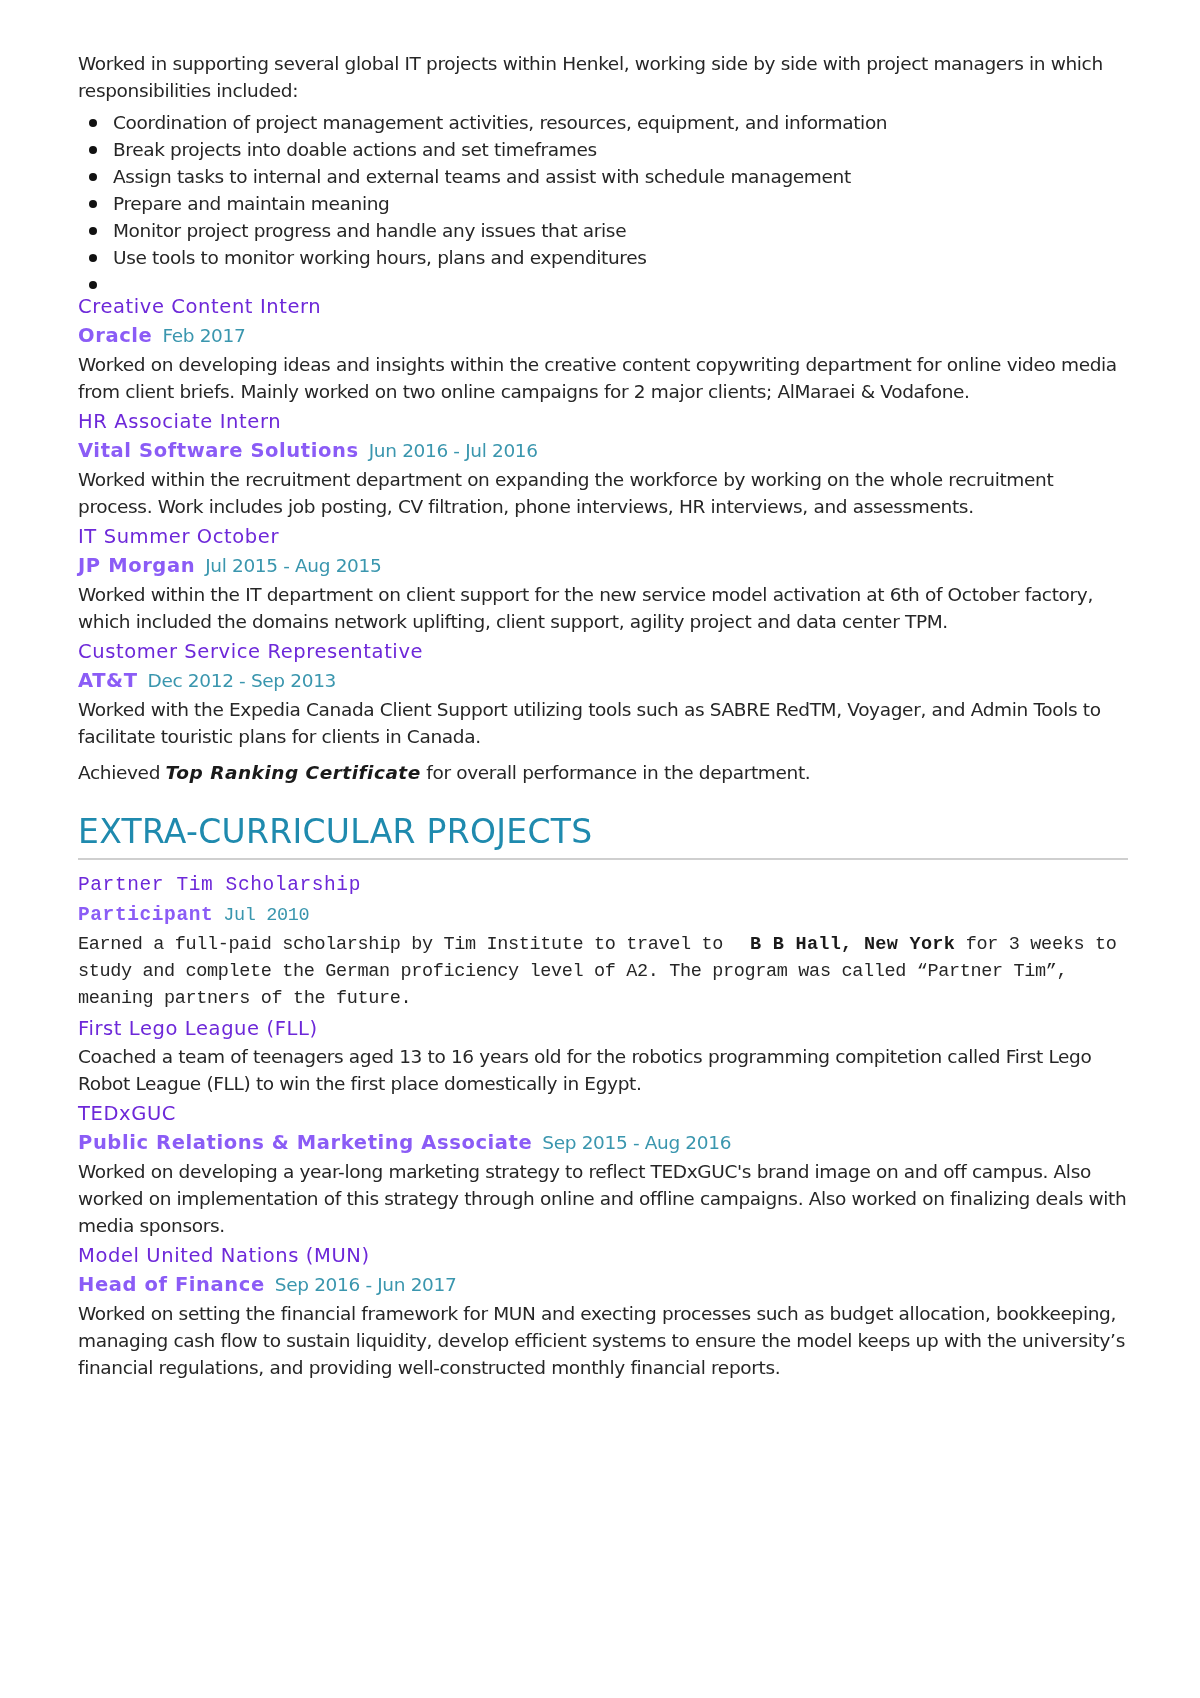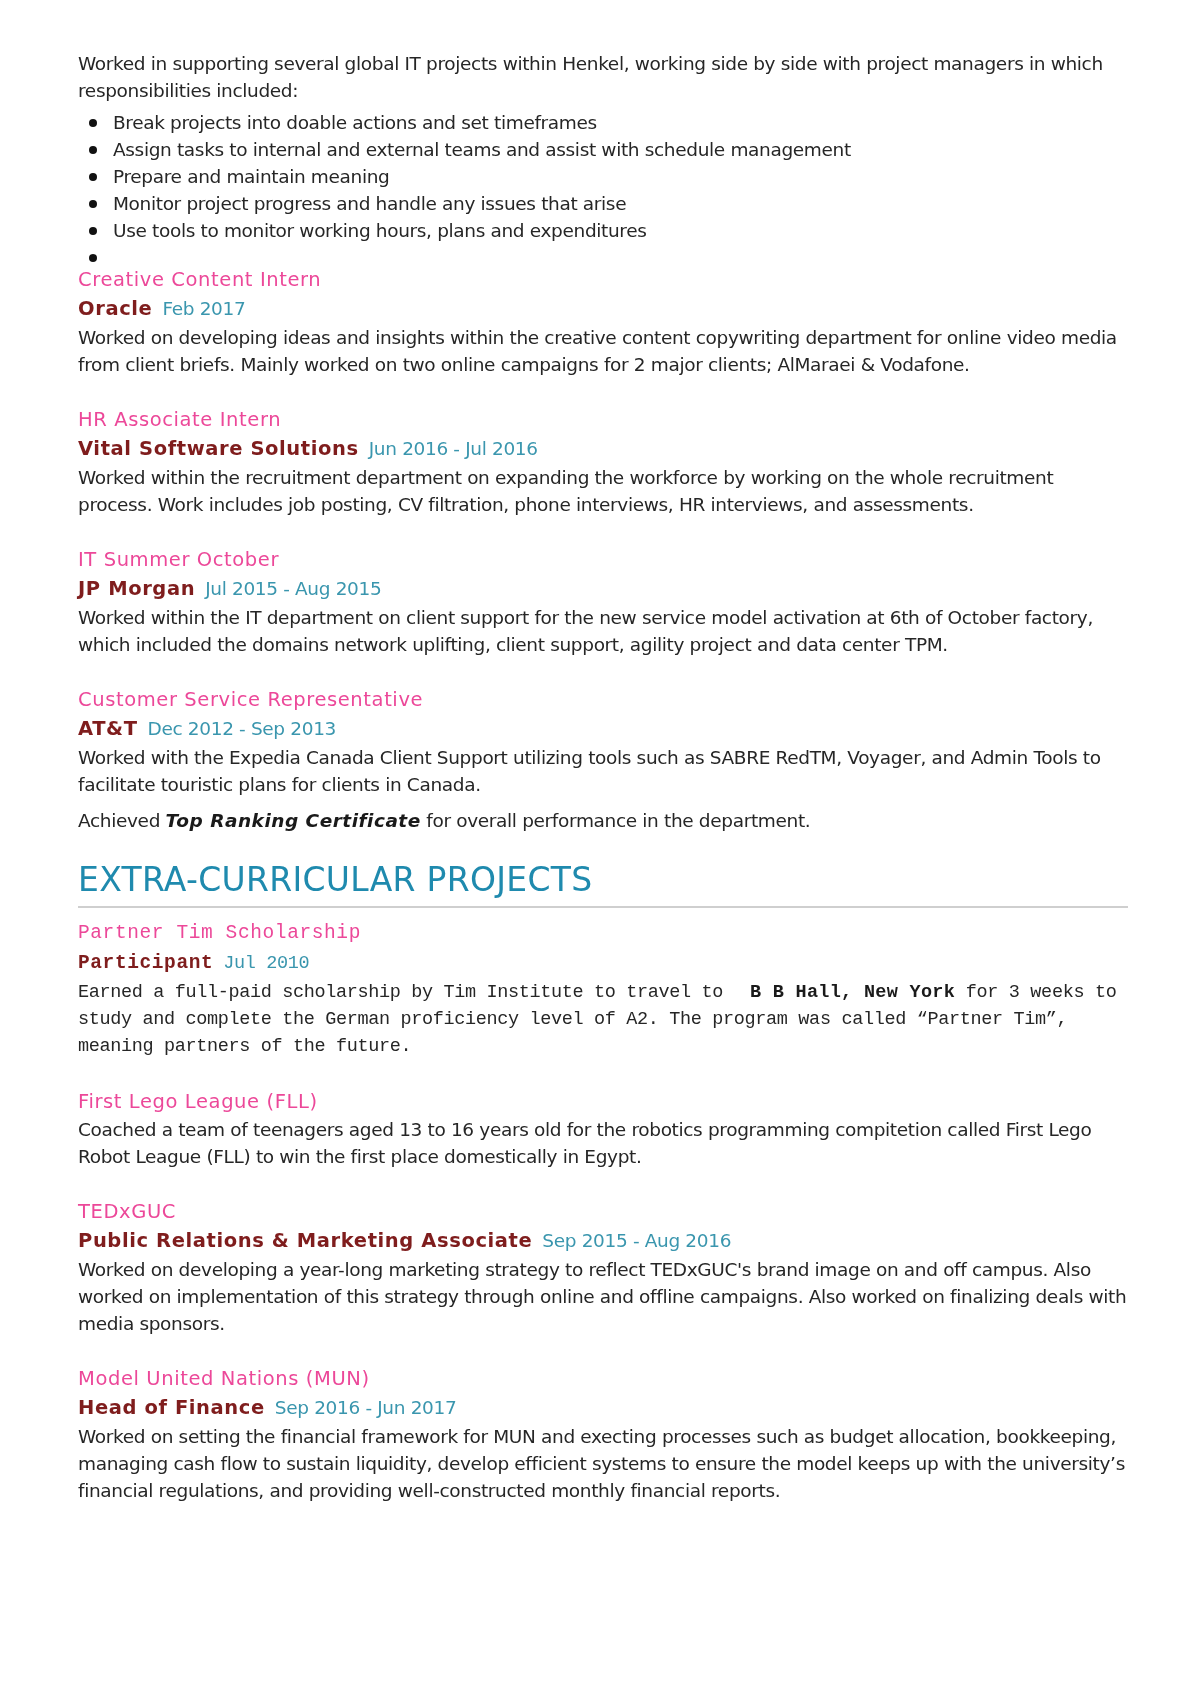--- a/index.html
+++ b/index.html
@@ -5,42 +5,43 @@
   html, body { margin: 0; padding: 0; background: #ffffff; }
   body {
     width: 1200px; height: 1698px; position: relative; overflow: hidden;
     font-family: "DejaVu Sans", sans-serif; color: #222222;
   }
   .page { position: absolute; left: 78px; top: 50px; width: 1050px; }
   .p { font-size: 18.5px; line-height: 27px; margin: 0; letter-spacing: -0.35px; color: #262626; }
   .bullets { list-style: none; margin: 5px 0 0 0; padding: 0; }
   .bullets li { position: relative; padding-left: 35px; font-size: 18.5px; line-height: 27px; letter-spacing: -0.35px; color: #262626; }
   .bullets li .dot { position: absolute; left: 11px; top: 10px; width: 8px; height: 8px; border-radius: 50%; background: #111; }
-  .entry { margin-top: 27px; }
+  .entry { margin-top: 2px; }
   .entry.first { margin-top: 21px; }
-  .title { font-size: 19.5px; line-height: 29px; font-weight: 500; letter-spacing: 0.6px; color: #ec4899; margin: 0; }
+  .title { font-size: 19.5px; line-height: 29px; font-weight: 500; letter-spacing: 0.6px; color: #6d28d9; margin: 0; }
   .sub { font-size: 19.5px; line-height: 30px; margin: 0; }
-  .sub .org { font-weight: bold; letter-spacing: 0.6px; color: #7f1d1d; }
+  .sub .org { font-weight: bold; letter-spacing: 0.6px; color: #8b5cf6; }
   .sub .date { color: #3a96ae; margin-left: 10px; font-size: 18.5px; letter-spacing: -0.35px; }
   .note { margin-top: 9px; }
   .note em { font-style: italic; font-weight: bold; letter-spacing: 0.5px; color: #1a1a1a; }
   .section-head { margin-top: 26px; }
   .section-title { font-size: 33px; line-height: 40px; color: #1f8aae; letter-spacing: 0.3px; margin: 0; font-weight: normal; }
   .rule { height: 2px; background: #cfcfcf; margin-top: 6px; width: 1050px; }
   .section-head + .entry { margin-top: 11px; font-family: Liberation Mono, monospace; }
   .bold-inline { font-weight: bold; letter-spacing: 0.3px; color: #1a1a1a; margin-left: 16px; }
 </style>
 </head>
 <body>
 
 <div class="page">
 
   <section>
     <p class="p">Worked in supporting several global IT projects within Henkel, working side by side with project managers in which responsibilities included:</p>
     <ul class="bullets">
+      <li><span class="dot"></span><span>Coordination of project management activities, resources, equipment, and information</span></li>
       <li><span class="dot"></span><span>Break projects into doable actions and set timeframes</span></li>
       <li><span class="dot"></span><span>Assign tasks to internal and external teams and assist with schedule management</span></li>
       <li><span class="dot"></span><span>Prepare and maintain meaning</span></li>
       <li><span class="dot"></span><span>Monitor project progress and handle any issues that arise</span></li>
       <li><span class="dot"></span><span>Use tools to monitor working hours, plans and expenditures</span></li>
       <li><span class="dot"></span></li>
     </ul>
   </section>
 
   <section class="entry first">

